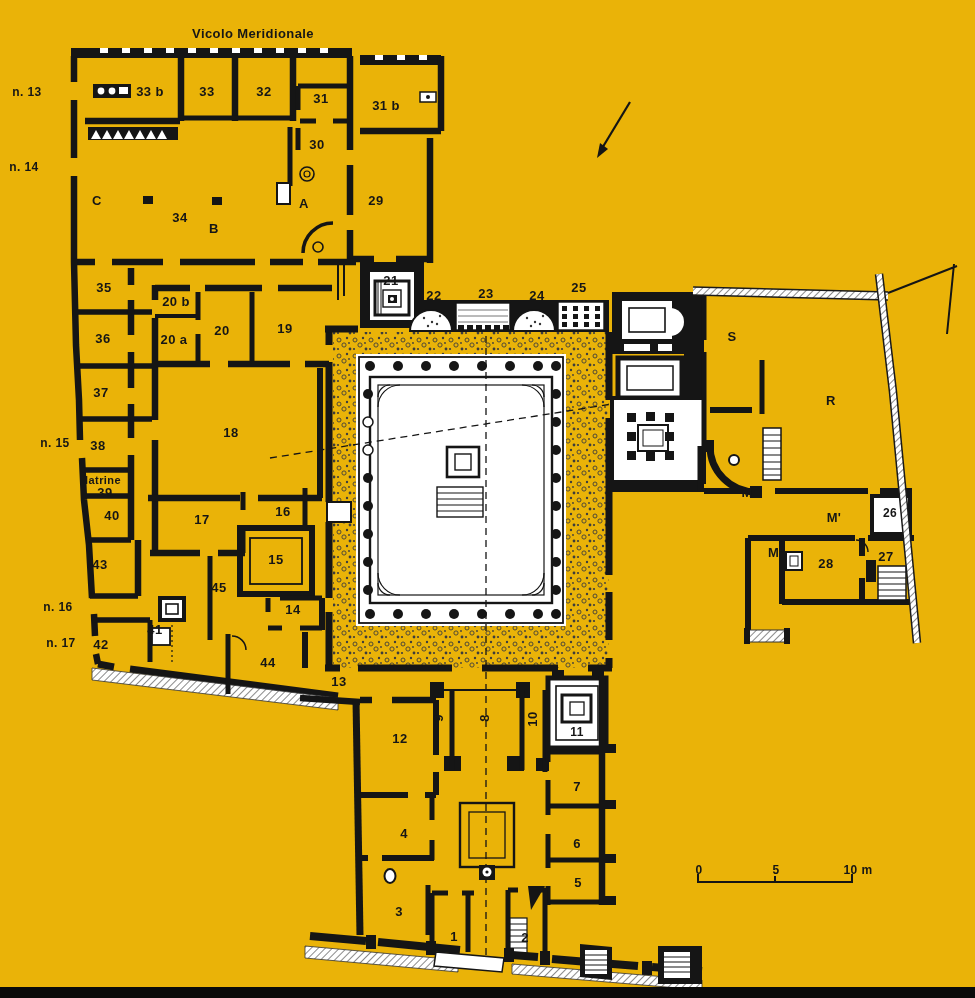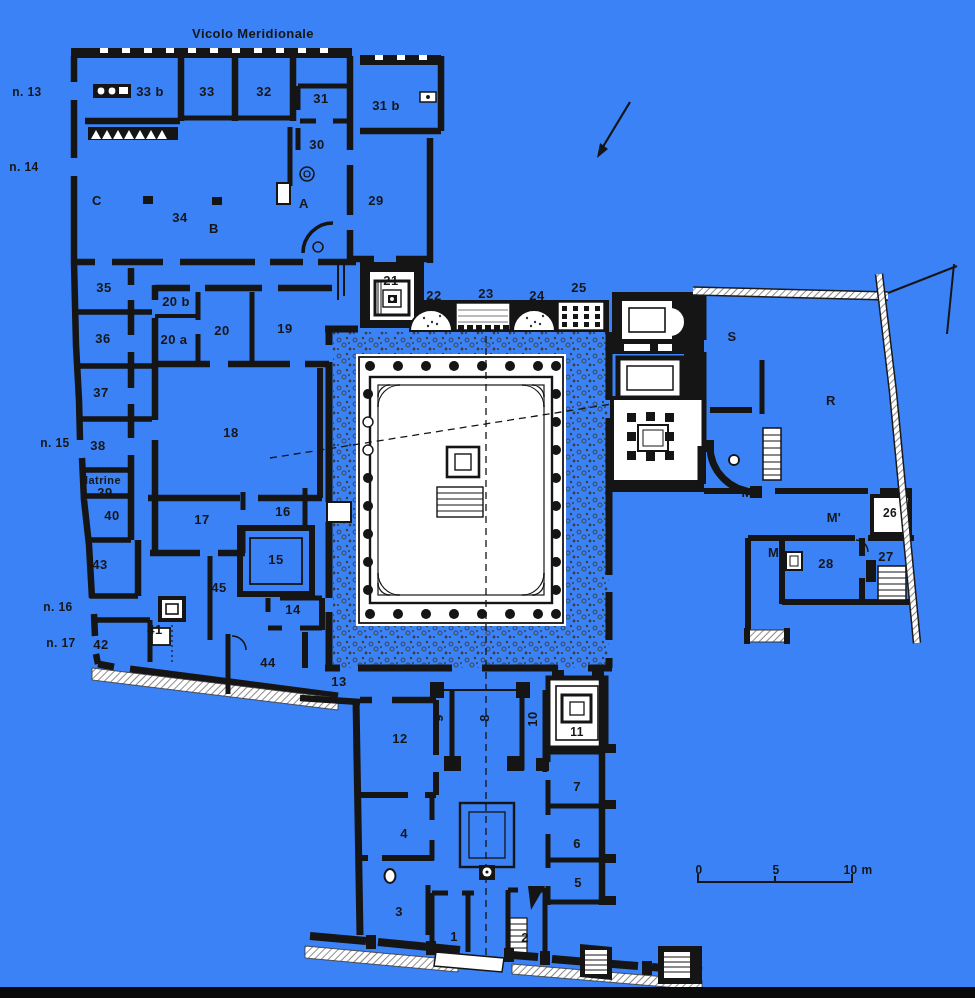--- a/index.html
+++ b/index.html
@@ -1,16 +1,16 @@
 <!DOCTYPE html>
 <html><head>
 <meta charset="utf-8">
 <style>
   html,body{margin:0;padding:0;background:#fff;}
-  .stage{position:relative;width:975px;height:998px;background:#3b82f6;overflow:hidden;text-decoration:underline;}
+  .stage{position:relative;width:975px;height:998px;background:#eab308;overflow:hidden;text-decoration:underline;}
   svg{position:absolute;left:0;top:0;}
   .w{stroke:#151515;fill:none;stroke-linecap:butt;}
   #labels-layer text{font-family:"Liberation Sans",sans-serif;font-weight:700;fill:#161616;text-anchor:middle;letter-spacing:.4px;}
 </style>
 </head>
 <body>
 
 <div class="stage">
 <svg width="975" height="998" viewBox="0 0 975 998">
 <defs>

